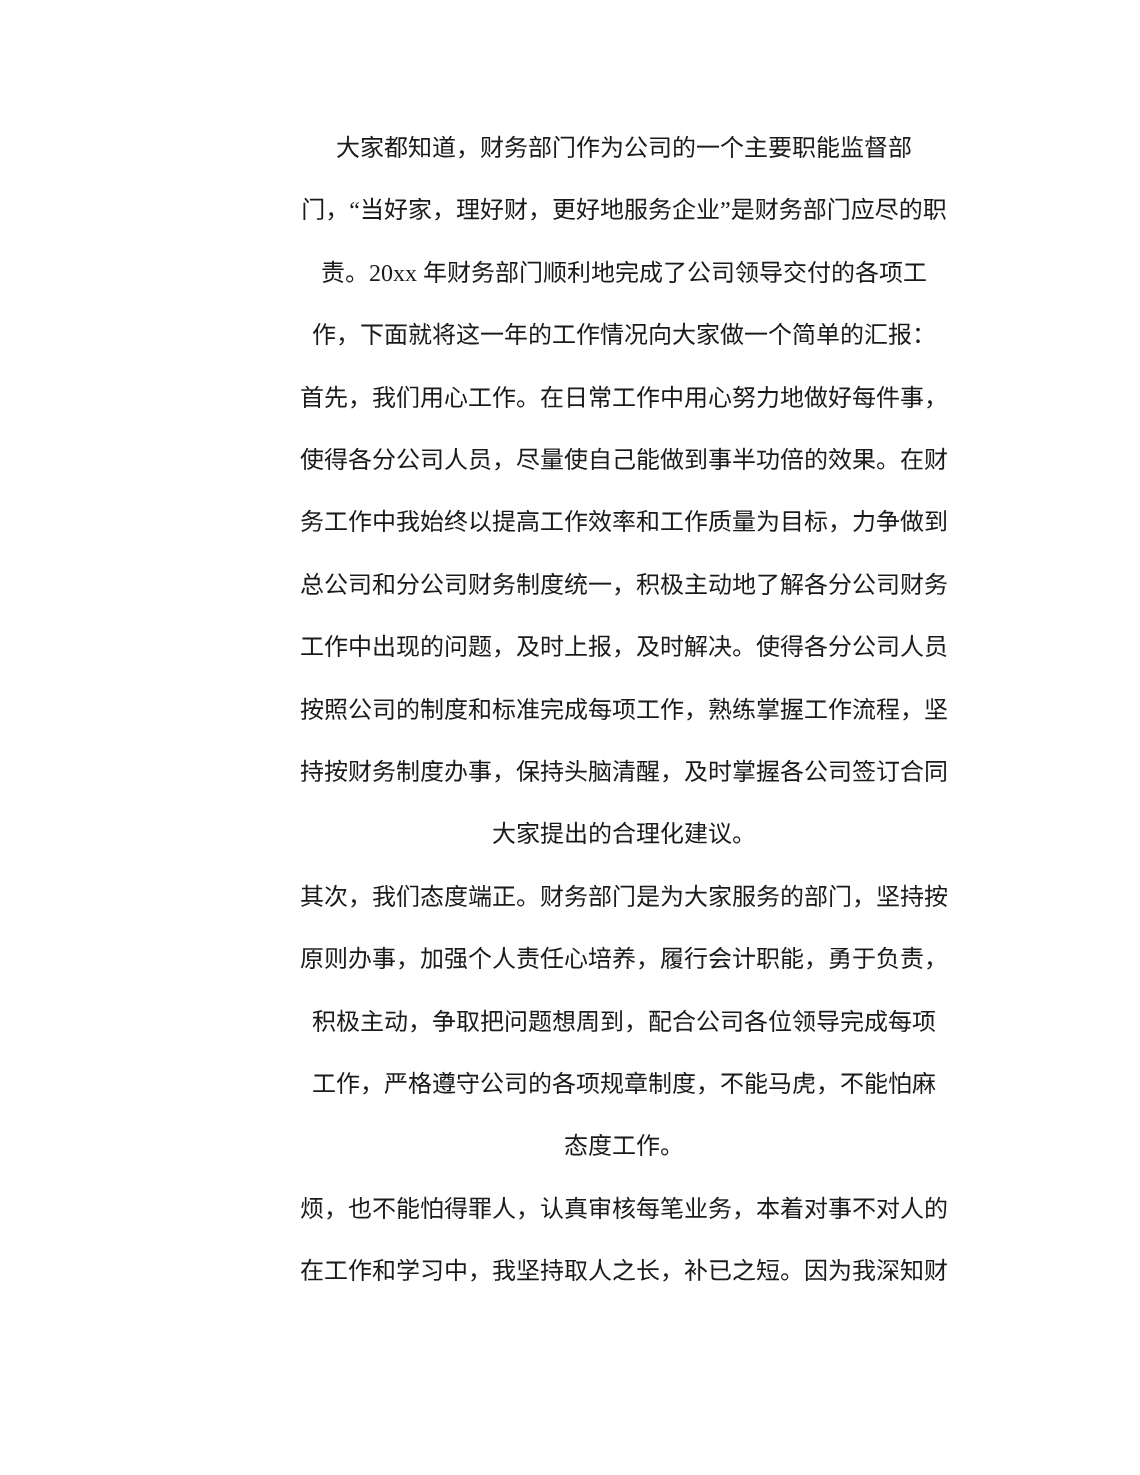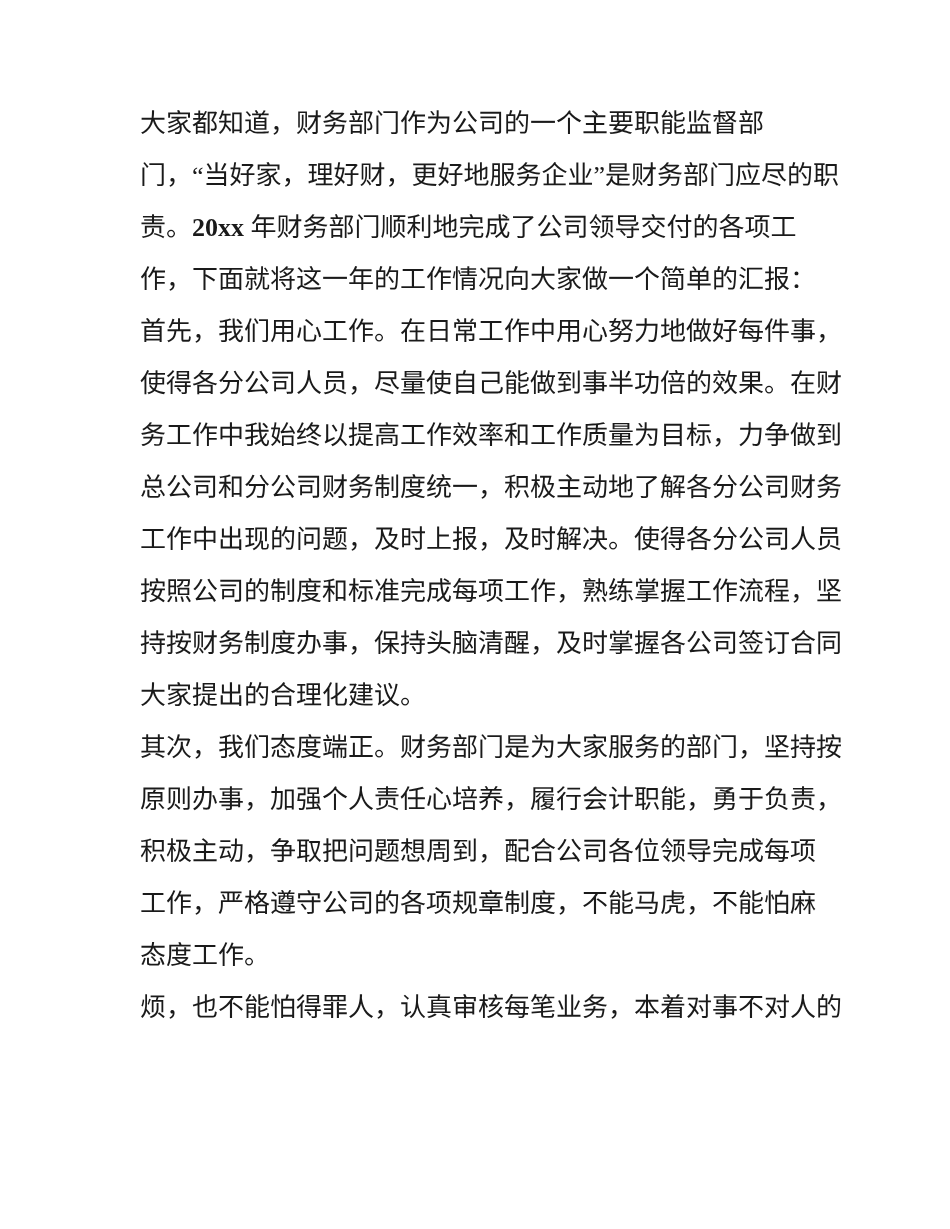--- a/index.html
+++ b/index.html
@@ -20,32 +20,32 @@
     width: 950px;
     height: 1229px;
     background: #ffffff;
     overflow: hidden;
   }
   .textblock {
     position: absolute;
     left: 140px;
     top: 98px;
     width: 760px;
-    font-size: 26px;
+    font-size: 20px;
     line-height: 52px;
     color: #1a1a1a;
     letter-spacing: 0;
-    text-align: left;
+    text-align: center;
   }
   .line {
     height: 52px;
     white-space: nowrap;
   }
   .seg-bold {
-    font-weight: bold;
+    font-weight: normal;
   }
 </style>
 </head>
 <body>
 
 <div class="page">
   <div class="textblock" id="textblock">
       <div class="line"><span class="seg">大家都知道，财务部门作为公司的一个主要职能监督部</span></div>
       <div class="line"><span class="seg">门，“当好家，理好财，更好地服务企业”是财务部门应尽的职</span></div>
       <div class="line"><span class="seg">责。</span><span class="seg-bold">20xx</span><span class="seg"> 年财务部门顺利地完成了公司领导交付的各项工</span></div>
@@ -57,14 +57,15 @@
       <div class="line"><span class="seg">工作中出现的问题，及时上报，及时解决。使得各分公司人员</span></div>
       <div class="line"><span class="seg">按照公司的制度和标准完成每项工作，熟练掌握工作流程，坚</span></div>
       <div class="line"><span class="seg">持按财务制度办事，保持头脑清醒，及时掌握各公司签订合同</span></div>
       <div class="line"><span class="seg">大家提出的合理化建议。</span></div>
       <div class="line"><span class="seg">其次，我们态度端正。财务部门是为大家服务的部门，坚持按</span></div>
       <div class="line"><span class="seg">原则办事，加强个人责任心培养，履行会计职能，勇于负责，</span></div>
       <div class="line"><span class="seg">积极主动，争取把问题想周到，配合公司各位领导完成每项</span></div>
       <div class="line"><span class="seg">工作，严格遵守公司的各项规章制度，不能马虎，不能怕麻</span></div>
       <div class="line"><span class="seg">态度工作。</span></div>
       <div class="line"><span class="seg">烦，也不能怕得罪人，认真审核每笔业务，本着对事不对人的</span></div>
+      <div class="line"><span class="seg">在工作和学习中，我坚持取人之长，补已之短。因为我深知财</span></div>
     </div>
 </div>
 
 </body></html>

